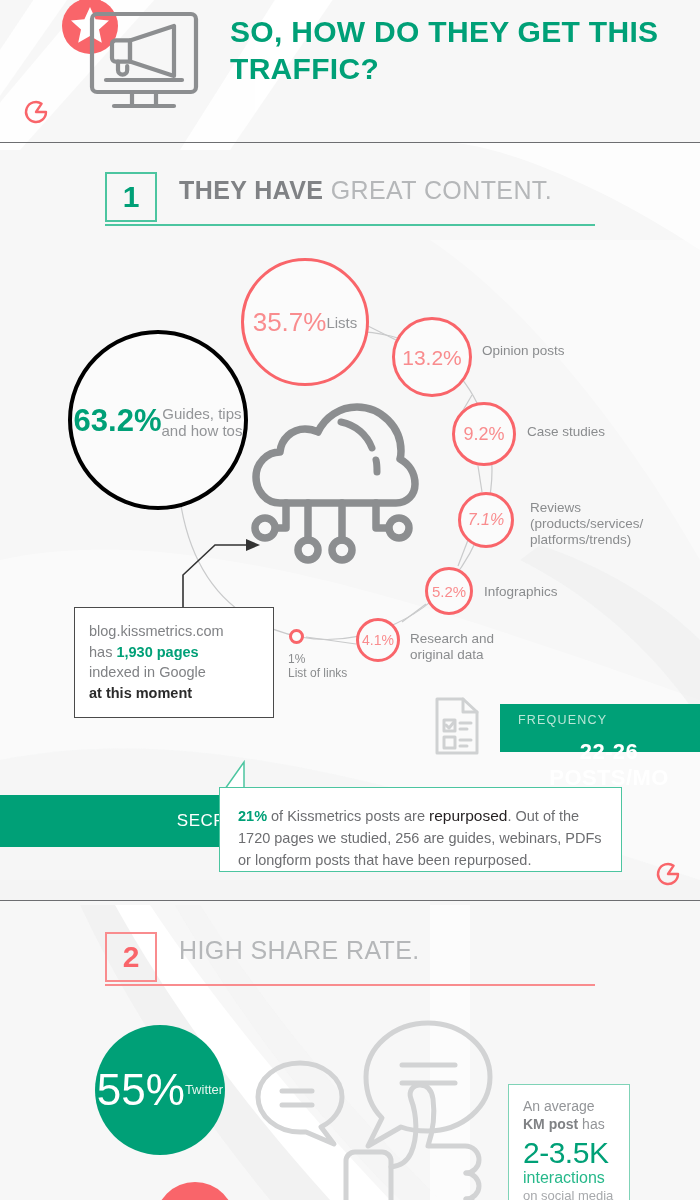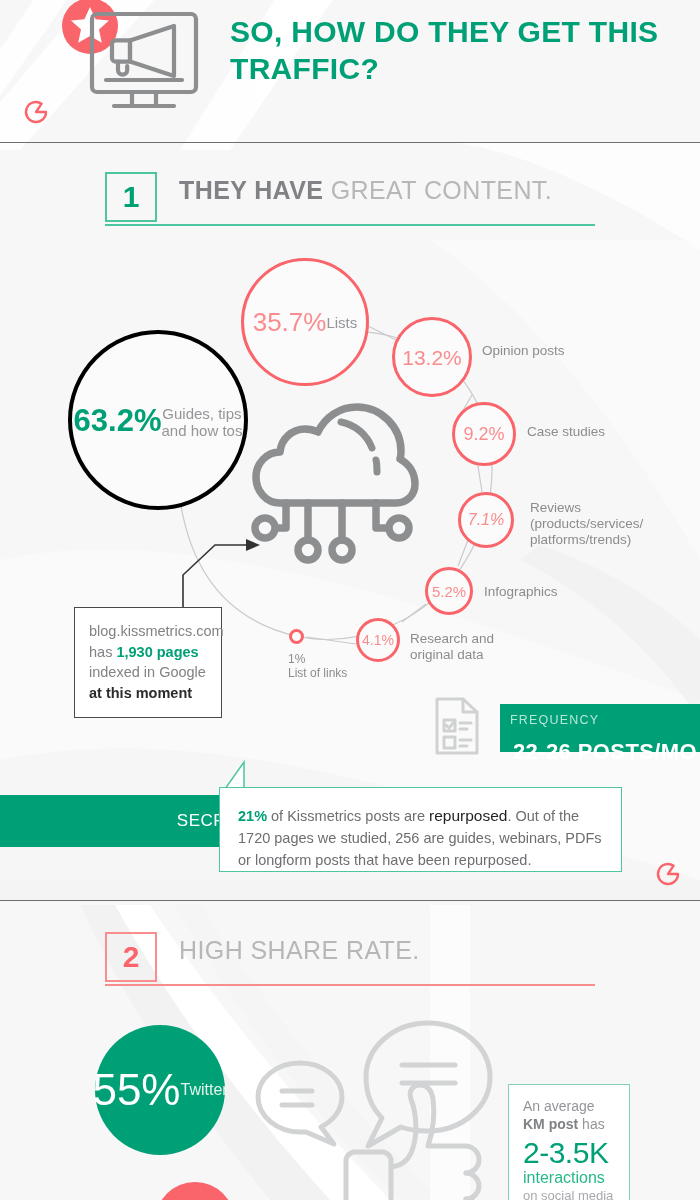--- a/index.html
+++ b/index.html
@@ -91,21 +91,21 @@
     position:absolute; background:#ffffff; border:1.5px solid #4a4a4a;
     box-sizing:border-box; padding:13px 14px 14px 14px;
     font-size:14.5px; line-height:1.42; color:#808285;
   }
   .callout .green { color:#00a077; font-weight:bold; }
   .callout .dark { color:#2b2b2b; font-weight:bold; }
 
   
   .freq {
     position:absolute; background:#00a077; color:#ffffff;
-    box-sizing:border-box; padding:9px 0 10px 10px;
+    box-sizing:border-box; padding:9px 0 10px 18px;
   }
   .freq-k { font-size:12.5px; letter-spacing:1.2px; color:#b9e6d7; text-transform:uppercase; }
   .freq-v { font-size:22px; font-weight:bold; letter-spacing:.4px; margin-top:12px;text-align:center; }
 
   
   .secret-band {
     position:absolute; background:#00a077; color:#ffffff;
     display:flex; align-items:center; justify-content:flex-end;
     box-sizing:border-box; padding-right:26px;
     font-size:17px; letter-spacing:.5px;
@@ -114,21 +114,21 @@
     position:absolute; background:#ffffff; border:1.5px solid #4cc5a0;
     box-sizing:border-box; padding:16px 18px;
     font-size:14.5px; line-height:1.5; color:#6d6e71;
   }
   .secret-box .green { color:#00a077; font-weight:bold; }
   .secret-box .dark { color:#231f20; font-weight:normal; font-size:15.5px; }
   .secret-tail { position:absolute; }
 
   
   .bub-social .b-pct { font-size:44px; color:#ffffff; font-weight:normal; }
-  .bub-social .b-sub { font-size:16px; color:#e4f5ee; margin-top:0px; }
+  .bub-social .b-sub { font-size:13px; color:#e4f5ee; margin-top:0px; }
 
   
   .km-box {
     position:absolute; background:#ffffff; border:1.5px solid #7fd3b7;
     box-sizing:border-box; padding:12px 14px;
     font-size:14px; line-height:1.32; color:#939598;
   }
   .km-box b { color:#808285; font-weight:bold; }
   .km-box .big { display:block; font-size:30px; color:#00a077; line-height:1.06; margin-top:3px; letter-spacing:-.5px;}
   .km-box .mid { display:block; font-size:16px; color:#26b88a; line-height:1.1; }
@@ -292,21 +292,21 @@
     <span>List of links</span>
   </div>
 
   <svg style="position:absolute;left:70px;top:530px;" width="200" height="90" viewBox="0 0 200 90">
     <g fill="none" stroke="#333333" stroke-width="1.6">
       <path d="M113 78 L113 45 L145 15 L176 15"></path>
     </g>
     <path d="M176 9 L190 15 L176 21 Z" fill="#333333"></path>
   </svg>
 
-  <div class="callout" style="left:74px;top:607px;width:148px;">
+  <div class="callout" style="left:74px;top:607px;width:200px;">
     <div>blog.kissmetrics.com</div>
     <div><span>has </span><span class="green">1,930 pages</span></div>
     <div>indexed in Google</div>
     <div class="dark">at this moment</div>
   </div>
 
   <svg style="position:absolute;left:433px;top:696px;" width="48" height="60" viewBox="0 0 48 60">
     <g fill="none" stroke="#cfd1d2" stroke-width="3" stroke-linejoin="round" stroke-linecap="round">
       <path d="M4 3 L30 3 L44 16 L44 57 L4 57 Z"></path>
       <path d="M30 3 L30 16 L44 16"></path>

